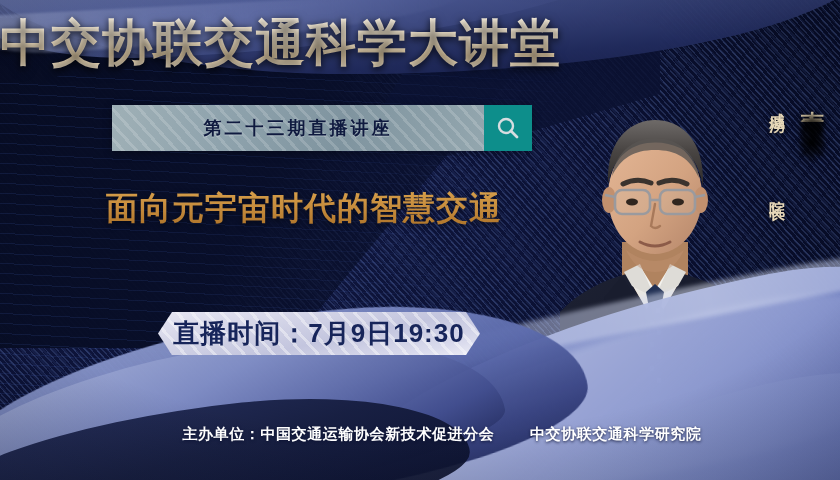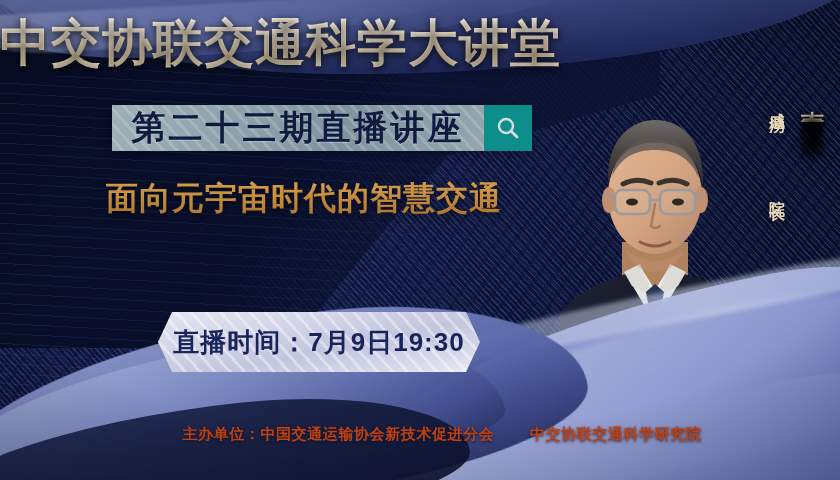--- a/index.html
+++ b/index.html
@@ -186,47 +186,47 @@
     overflow:hidden;
   }
   .subtitle-plate::after{
     content:"";position:absolute;inset:0;
     background-image:repeating-linear-gradient(
       48deg, rgba(255,255,255,0) 0 7px, rgba(255,255,255,.16) 7px 10px);
     pointer-events:none;
   }
   .subtitle-text{
     position:relative;z-index:2;
-    font-size:34px;font-weight:bold;color:#0f1a3f;
+    font-size:18px;font-weight:bold;color:#0f1a3f;
     letter-spacing:3px;
     text-shadow:0 1px 0 rgba(255,255,255,.28);
   }
   .subtitle-search{
     width:48px;
     background:#0d8e8b;
     display:flex;align-items:center;justify-content:center;
   }
   .subtitle-search svg{display:block;}
 
   .topic{
-    position:absolute;left:54px;top:178px;width:500px;
+    position:absolute;left:54px;top:188px;width:500px;
     text-align:center;
     font-size:32px;font-weight:bold;
     line-height:1.30;
     letter-spacing:1px;
     color:#C48A39;
     background:linear-gradient(180deg,#D8A14C 0%,#C2883A 55%,#A96F26 100%);
     -webkit-background-clip:text;background-clip:text;
     -webkit-text-fill-color:transparent;
     filter:drop-shadow(0 2px 3px rgba(0,0,0,.55));
   }
 
   .time-plate{
     position:absolute;left:158px;top:312px;
-    width:322px;height:60px;
+    width:322px;height:43px;
     display:flex;align-items:center;justify-content:center;
     background:linear-gradient(168deg,#E6E6F2 0%,#D5D6E8 28%,#C3C5DE 58%,#D9DAEC 85%,#ECEDF6 100%);
     clip-path:polygon(14px 0, calc(100% - 14px) 0, 100% 50%, calc(100% - 14px) 100%, 14px 100%, 0 50%);
     box-shadow:0 3px 10px rgba(0,0,0,.4);
     overflow:hidden;
   }
   .time-plate::after{
     content:"";position:absolute;inset:0;
     background-image:repeating-linear-gradient(
       48deg, rgba(255,255,255,0) 0 8px, rgba(255,255,255,.40) 8px 11px);
@@ -235,21 +235,21 @@
   .time-text{
     position:relative;z-index:2;
     font-size:26px;font-weight:bold;color:#17255A;
     letter-spacing:1px;
     white-space:nowrap;
   }
 
   .footer{
     position:absolute;left:0;right:0;top:425px;
     text-align:center;
-    font-size:15px;font-weight:bold;color:#c2410c;
+    font-size:15px;font-weight:bold;color:#ffffff;
     letter-spacing:.6px;
     text-shadow:0 1px 3px rgba(10,16,48,.85);
     white-space:nowrap;
     padding-left:44px;
   }
   .footer .gap{display:inline-block;width:26px;}
 
   
   .vtext{
     position:absolute;

